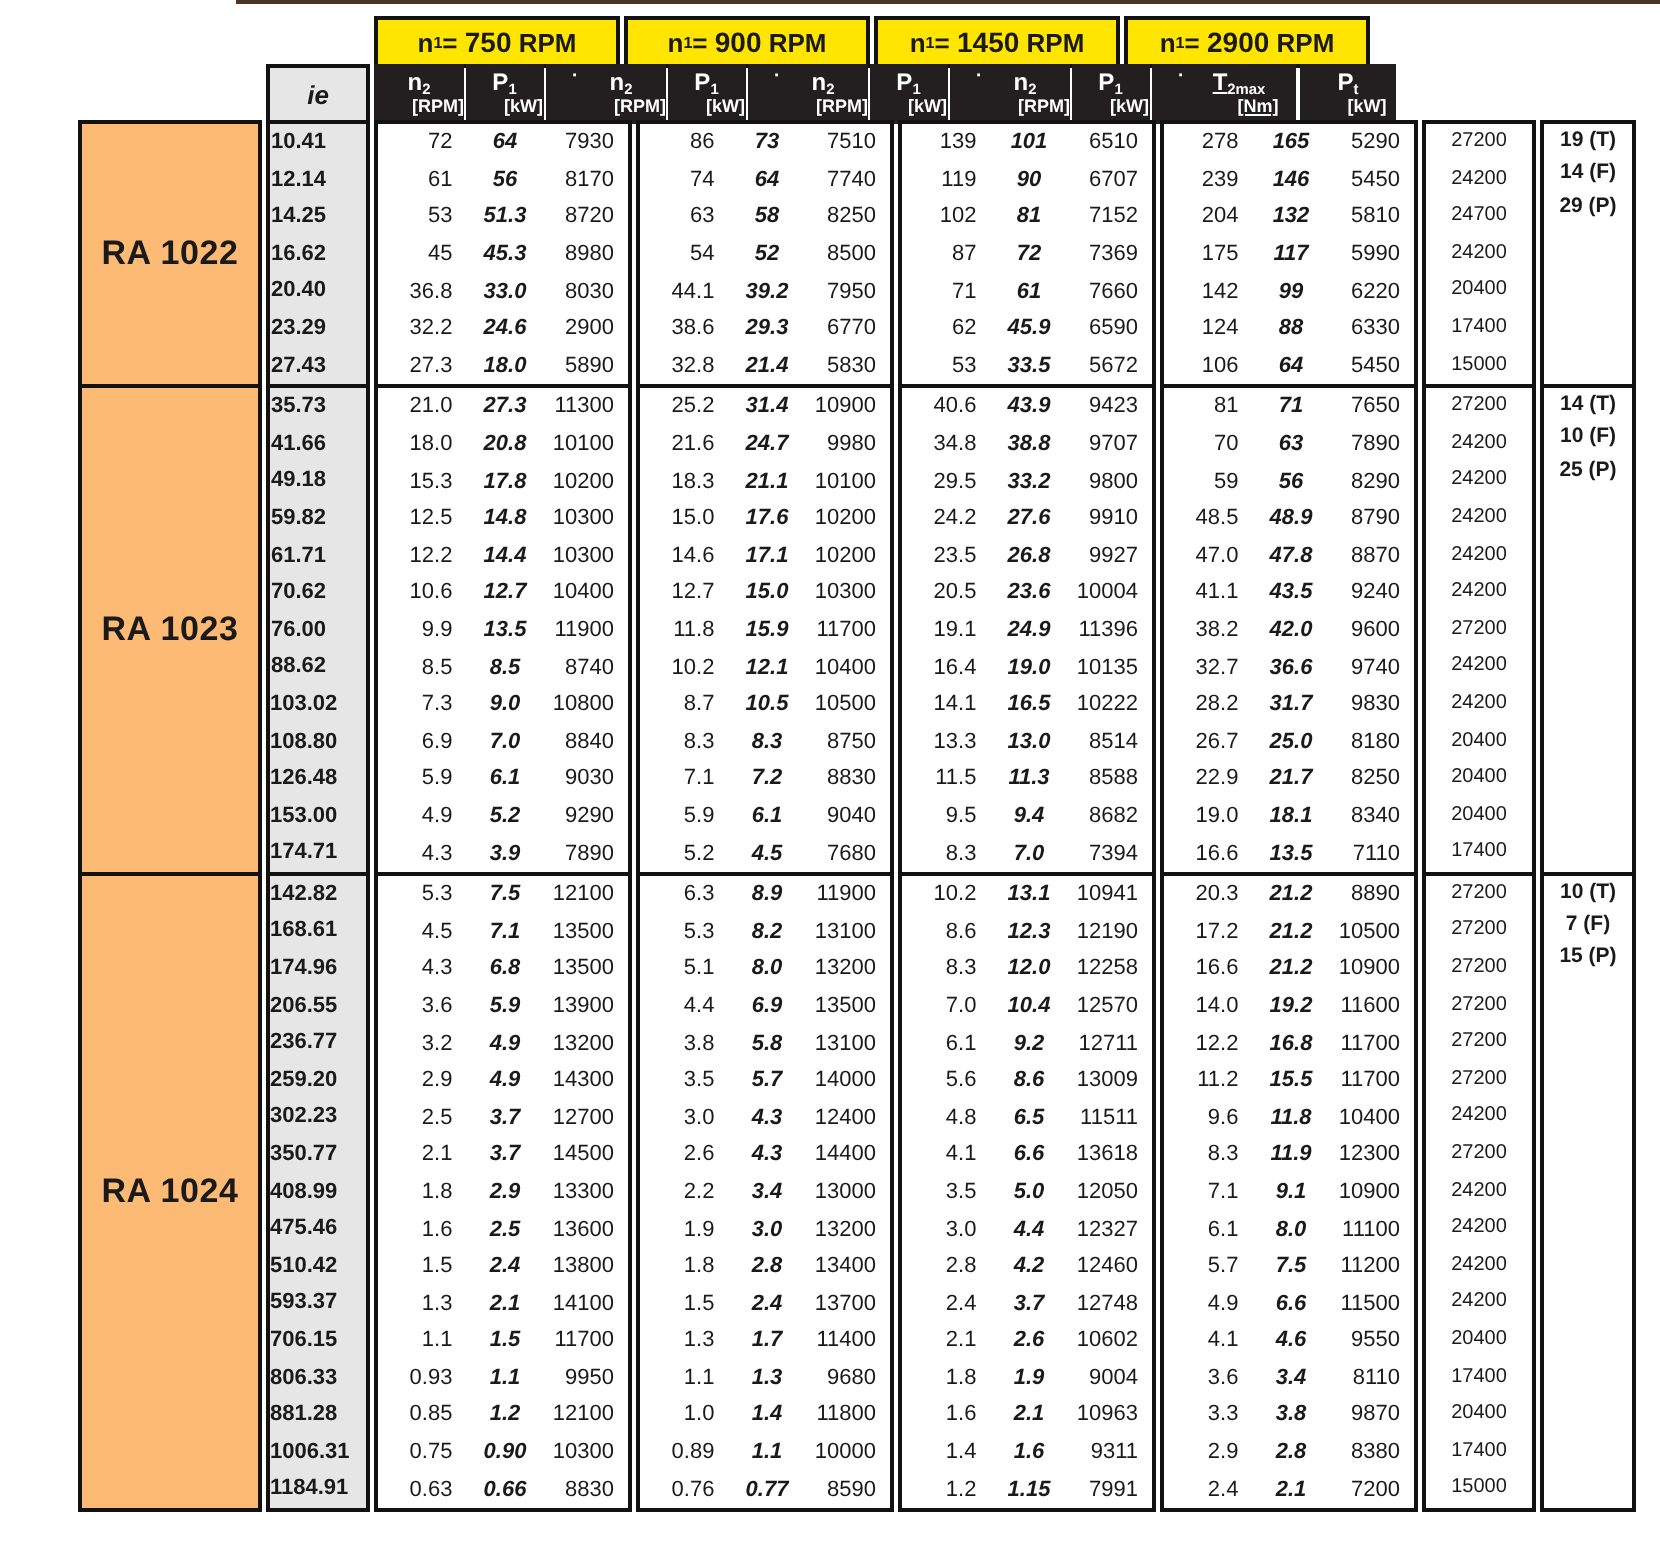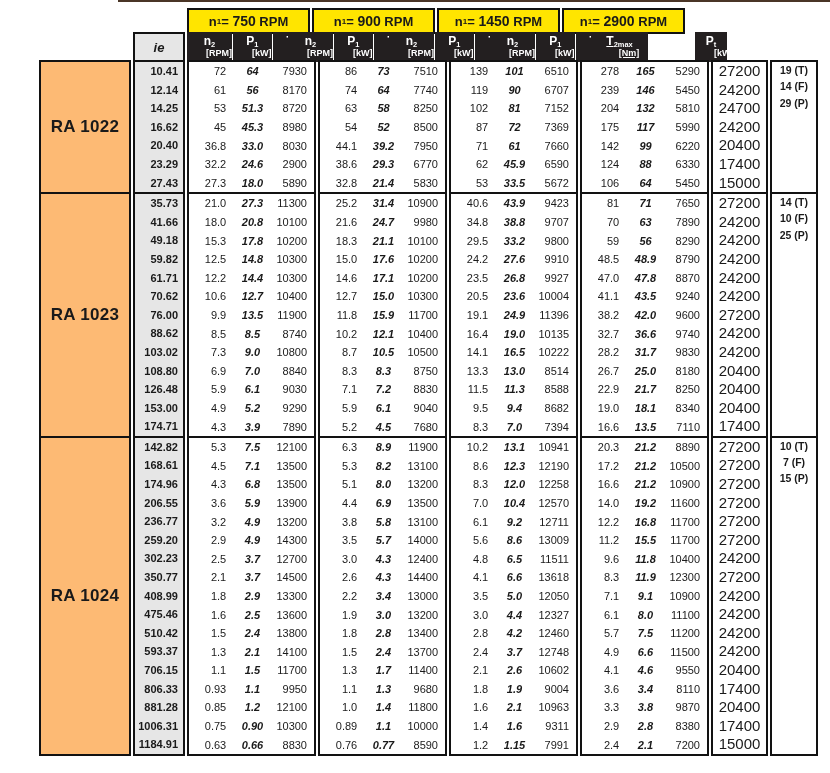--- a/index.html
+++ b/index.html
@@ -17,35 +17,35 @@
   .hdrrow{display:flex;margin-top:-2px;}
   .sp-model{width:94px;}
   .iehdr{width:52px;height:30px;margin-right:2px;background:#e6e6e6;border:2px solid #121212;box-sizing:border-box;
          display:flex;align-items:center;justify-content:center;font-weight:bold;font-style:italic;font-size:13px;text-align:right;}
   .ghdr{width:99px;height:30px;margin-right:2px;display:flex;gap:1px;box-sizing:border-box;}
   .hc{background:#231f20;color:#fff;display:flex;flex-direction:column;justify-content:center;text-align:center;line-height:1.1;}
   .hc .l1{font-size:12px;font-weight:bold;}
   .hc .l2{font-size:9px;font-weight:bold;padding-left:19px;}
   .w1{flex:42;}.w2{flex:39;}.w3{flex:42;}
   .t2hdr{width:57px;height:30px;margin-right:2px;text-decoration:underline;}
-  .pthdr{width:32px;height:30px;margin-right:2px;margin-left:45px;}
+  .pthdr{width:48px;height:30px;margin-right:2px;}
   
   .gband{display:flex;margin-top:-2px;}
   .box{border:2px solid #121212;box-sizing:border-box;margin-right:2px;background:#fff;}
   .model{width:92px;background:#fdba74;display:flex;align-items:center;justify-content:center;
          font-weight:bold;font-size:17px;letter-spacing:0.3px;}
   .iecol{width:52px;background:#e6e6e6;}
-  .ier{height:18.6px;line-height:18.6px;text-align:right;padding-right:5px;font-weight:bold;font-size:11px;box-sizing:border-box;}
+  .ier{height:18.6px;line-height:18.6px;text-align:right;padding-right:20px;font-weight:bold;font-size:11px;box-sizing:border-box;}
   .grp{width:129px;}
   .dr{display:flex;height:18.6px;align-items:center;font-size:11px;}
   .n2{flex:42;text-align:right;padding-right:9px;box-sizing:border-box;}
   .p1{flex:39;text-align:center;font-weight:bold;font-style:italic;}
   .t2{flex:42;text-align:right;padding-right:7px;box-sizing:border-box;}
   .t2col{width:57px;}
-  .t2r{height:18.6px;line-height:18.6px;text-align:center;font-size:15px;}
+  .t2r{height:18.6px;line-height:18.6px;text-align:center;font-size:10px;}
   .ptcol{width:48px;display:flex;flex-direction:column;align-items:center;justify-content:flex-start;
          font-weight:bold;font-size:10.5px;line-height:1.55;white-space:nowrap;}
 </style>
 </head>
 <body>
 
 <div class="page">
   <div class="topline"></div>
   <div class="tbl">
 

